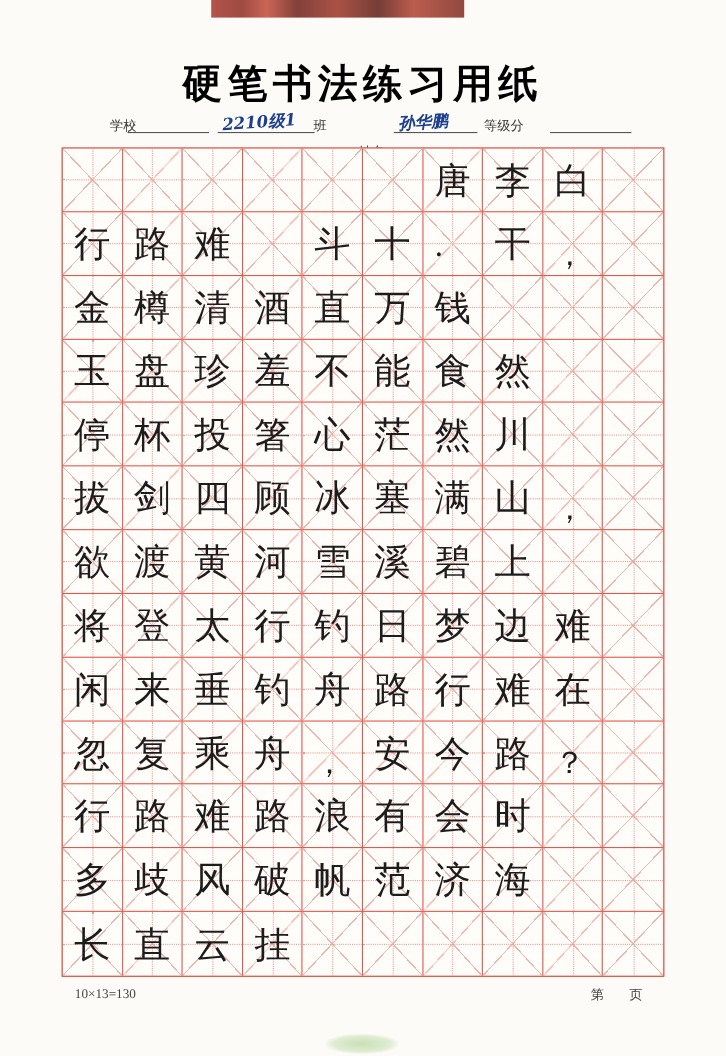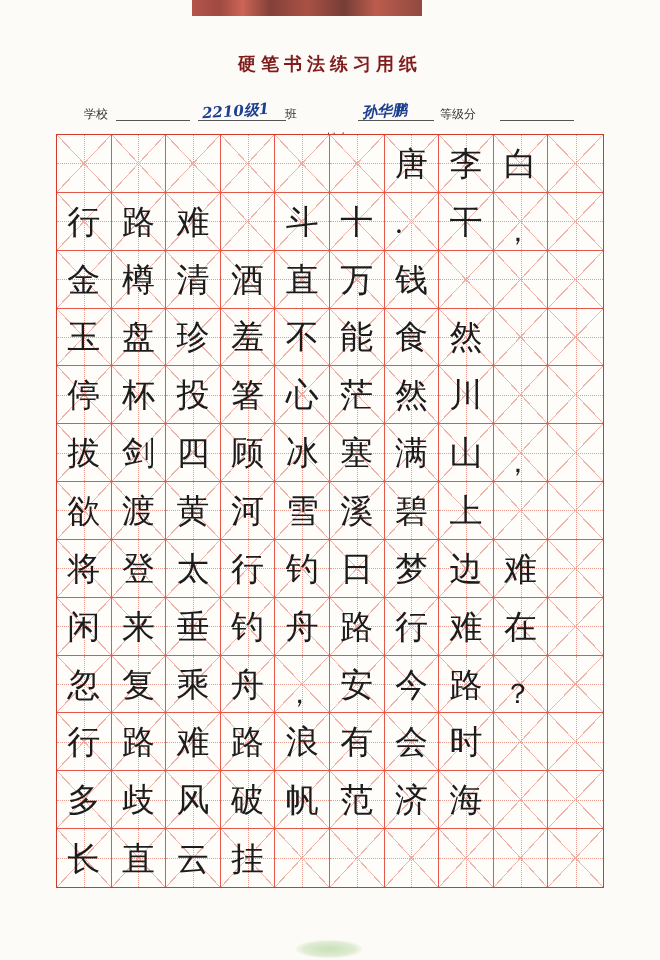--- a/index.html
+++ b/index.html
@@ -30,24 +30,24 @@
     height: 16px;
     background: linear-gradient(90deg,#a8362c 0%, #8e2b22 12%, #c24a3a 22%, #6d2018 34%, #9c3326 50%, #5d1c15 66%, #b0402f 80%, #7e2a20 100%);
     opacity: 0.85;
   }
   .title {
     position: absolute;
     left: 0;
     top: 52px;
     width: 660px;
     text-align: center;
-    color: #7f1d1d;
+    color: #000000;
     font-family: "DejaVu Serif", serif;
     font-weight: bold;
-    font-size: 18px;
+    font-size: 36px;
     letter-spacing: 5px;
   }
   .header-row {
     position: absolute;
     left: 60px;
     top: 104px;
     width: 540px;
     height: 22px;
     font-size: 12px;
     color: #3b3b3b;
@@ -185,21 +185,21 @@
 </head>
 <body>
 
 <div class="page">
 
   <div class="top-band"></div>
 
   <div class="title">硬笔书法练习用纸</div>
 
   <div class="header-row">
-    <span class="hdr-label" style="left:24px; top:2px;">学校</span>
+    <span class="hdr-label" style="left:40px; top:2px;">学校</span>
     <span class="hdr-underline" style="left:56px; top:16px; width:74px;"></span>
 
     <span class="hdr-hand" style="left:142px; top:-2px;">2210级1</span>
     <span class="hdr-label" style="left:225px; top:2px;">班</span>
     <span class="hdr-underline" style="left:138px; top:16px; width:88px;"></span>
 
     <span class="hdr-label" style="left:266px; top:2px;margin-top:24px;">姓名</span>
     <span class="hdr-hand" style="left:302px; top:-2px;">孙华鹏</span>
     <span class="hdr-underline" style="left:298px; top:16px; width:76px;"></span>
 
@@ -693,15 +693,19 @@
         </div>
         <div class="cell lastrow">
           <div class="diag"></div>
         </div>
         <div class="cell lastrow">
           <div class="diag"></div>
         </div>
       </div>
   </div>
 
+  <div class="footer">
+    <span class="left">10×13=130</span>
+    <span class="right">第   页</span>
+  </div>
 
   <div class="bottom-smudge"></div>
 </div>
 
 </body></html>

